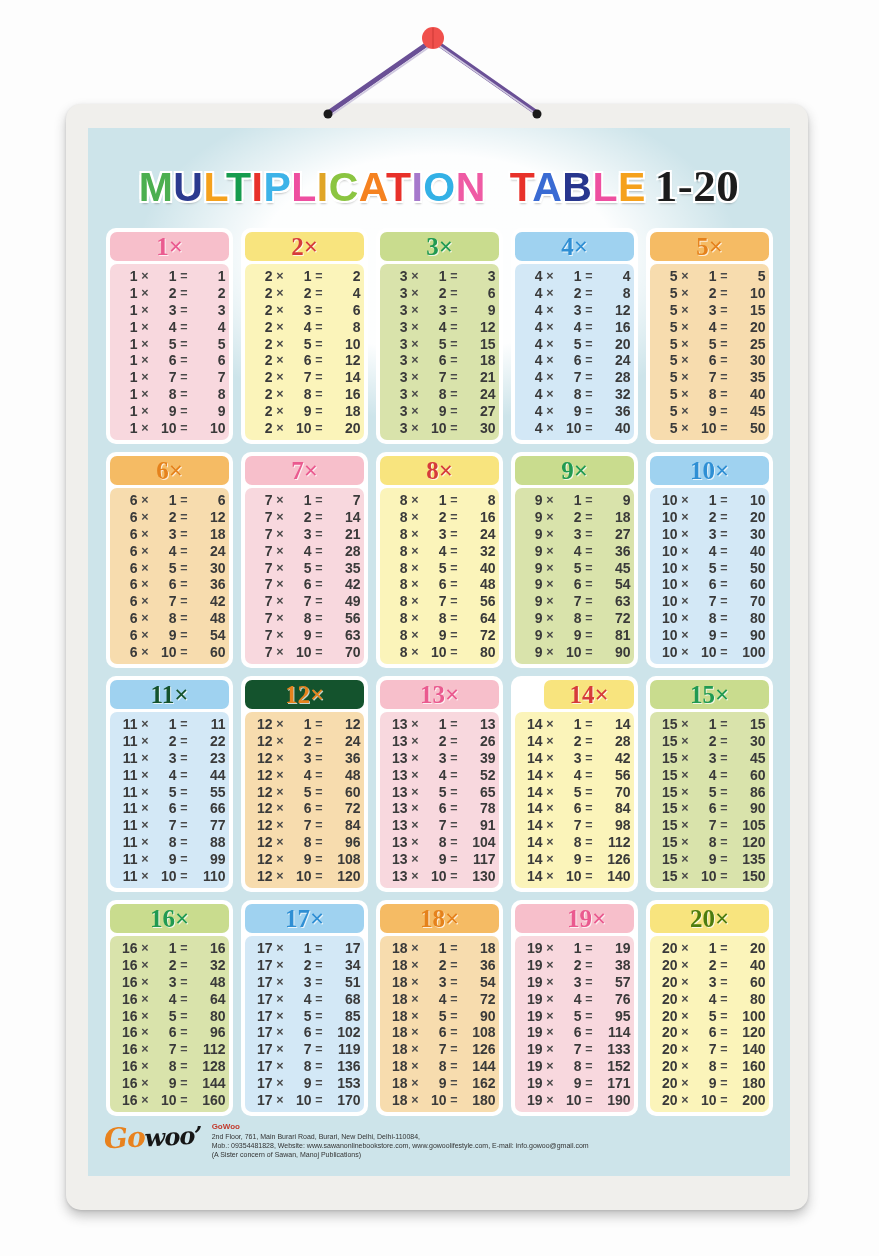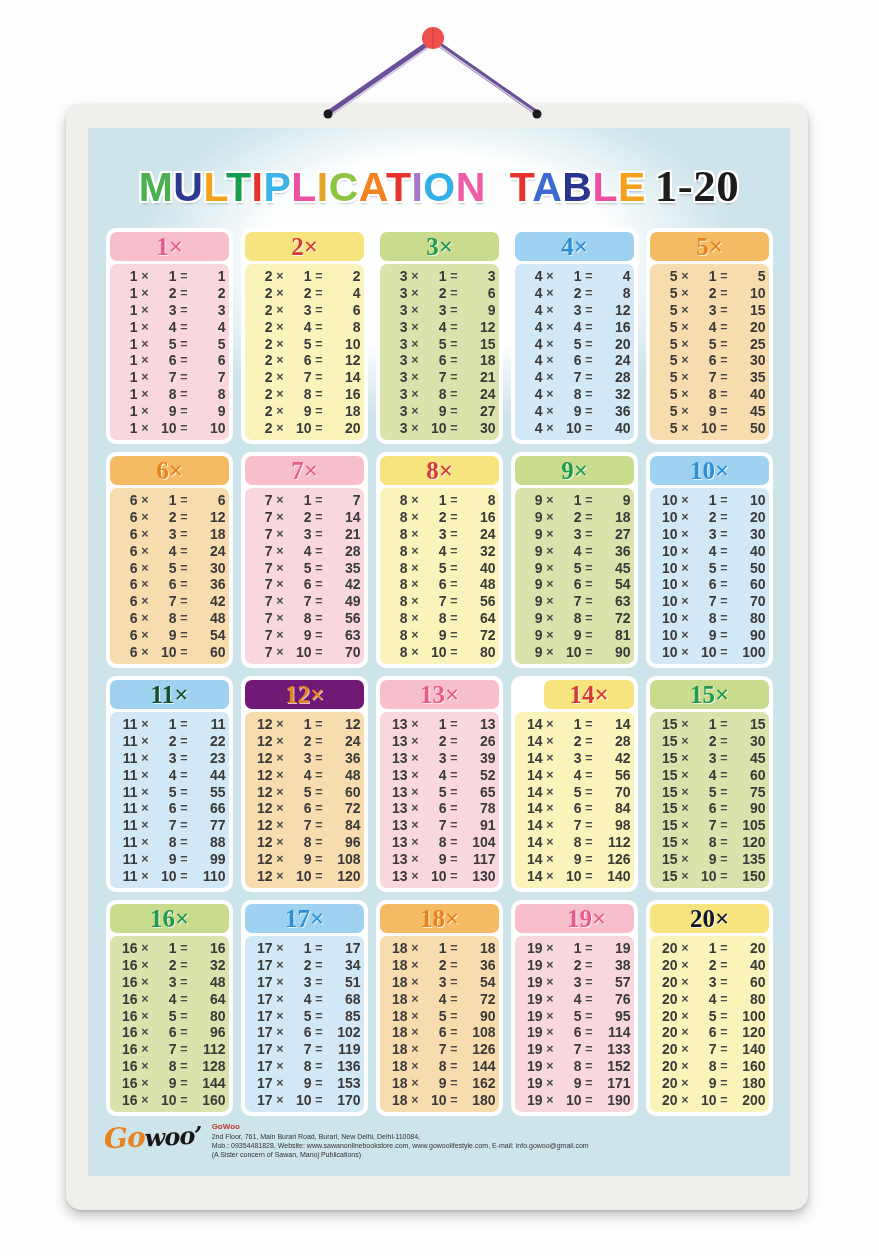--- a/index.html
+++ b/index.html
@@ -908,21 +908,21 @@
             <div class="eq-row">
               <span class="num">11</span>
               <span class="op">×</span>
               <span class="num">10</span>
               <span class="op">=</span>
               <span class="prod">110</span>
             </div>
           </div>
         </div>
         <div class="table-card">
-          <div class="table-head" style="background: #701a75; color: rgb(229, 130, 28);">12×</div>
+          <div class="table-head" style="background: #14532d; color: rgb(229, 130, 28);">12×</div>
           <div class="table-body" style="background: rgb(247, 220, 174);">
             <div class="eq-row">
               <span class="num">12</span>
               <span class="op">×</span>
               <span class="num">1</span>
               <span class="op">=</span>
               <span class="prod">12</span>
             </div>
             <div class="eq-row">
               <span class="num">12</span>
@@ -1168,21 +1168,21 @@
               <span class="op">×</span>
               <span class="num">4</span>
               <span class="op">=</span>
               <span class="prod">60</span>
             </div>
             <div class="eq-row">
               <span class="num">15</span>
               <span class="op">×</span>
               <span class="num">5</span>
               <span class="op">=</span>
-              <span class="prod">75</span>
+              <span class="prod">86</span>
             </div>
             <div class="eq-row">
               <span class="num">15</span>
               <span class="op">×</span>
               <span class="num">6</span>
               <span class="op">=</span>
               <span class="prod">90</span>
             </div>
             <div class="eq-row">
               <span class="num">15</span>
@@ -1508,21 +1508,21 @@
             <div class="eq-row">
               <span class="num">19</span>
               <span class="op">×</span>
               <span class="num">10</span>
               <span class="op">=</span>
               <span class="prod">190</span>
             </div>
           </div>
         </div>
         <div class="table-card">
-          <div class="table-head" style="background: rgb(248, 228, 126); color: #0f172a;">20×</div>
+          <div class="table-head" style="background: rgb(248, 228, 126); color: #4d7c0f;">20×</div>
           <div class="table-body" style="background: rgb(251, 244, 186);">
             <div class="eq-row">
               <span class="num">20</span>
               <span class="op">×</span>
               <span class="num">1</span>
               <span class="op">=</span>
               <span class="prod">20</span>
             </div>
             <div class="eq-row">
               <span class="num">20</span>

